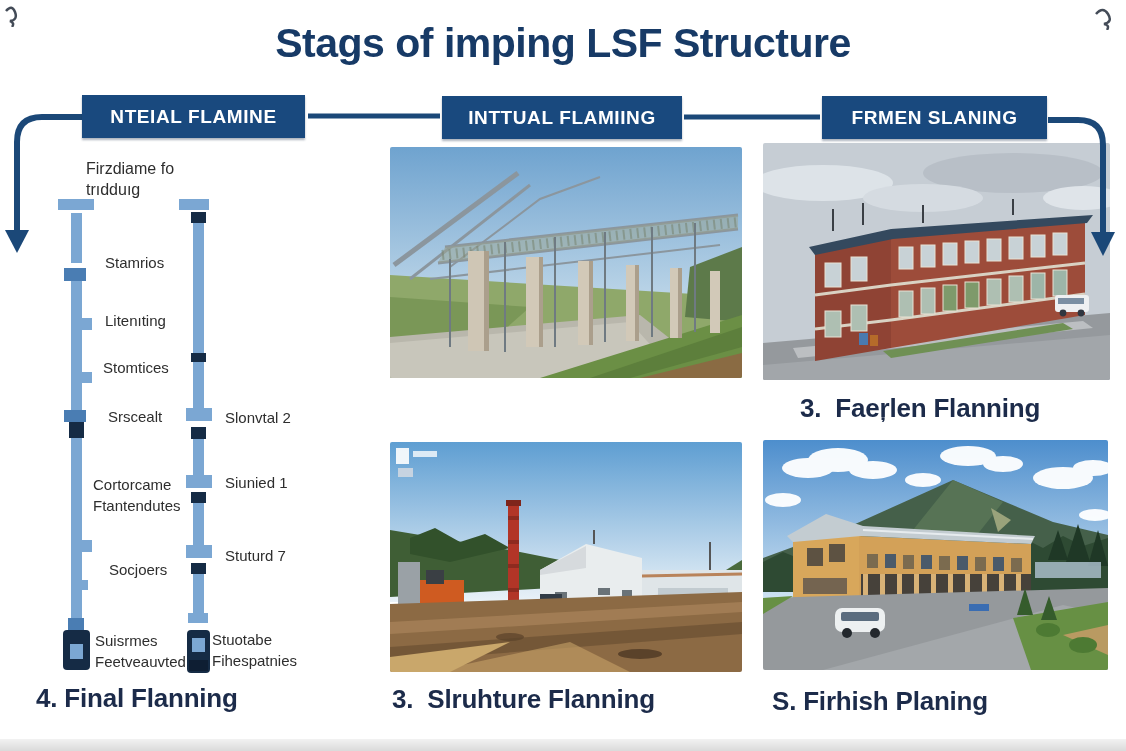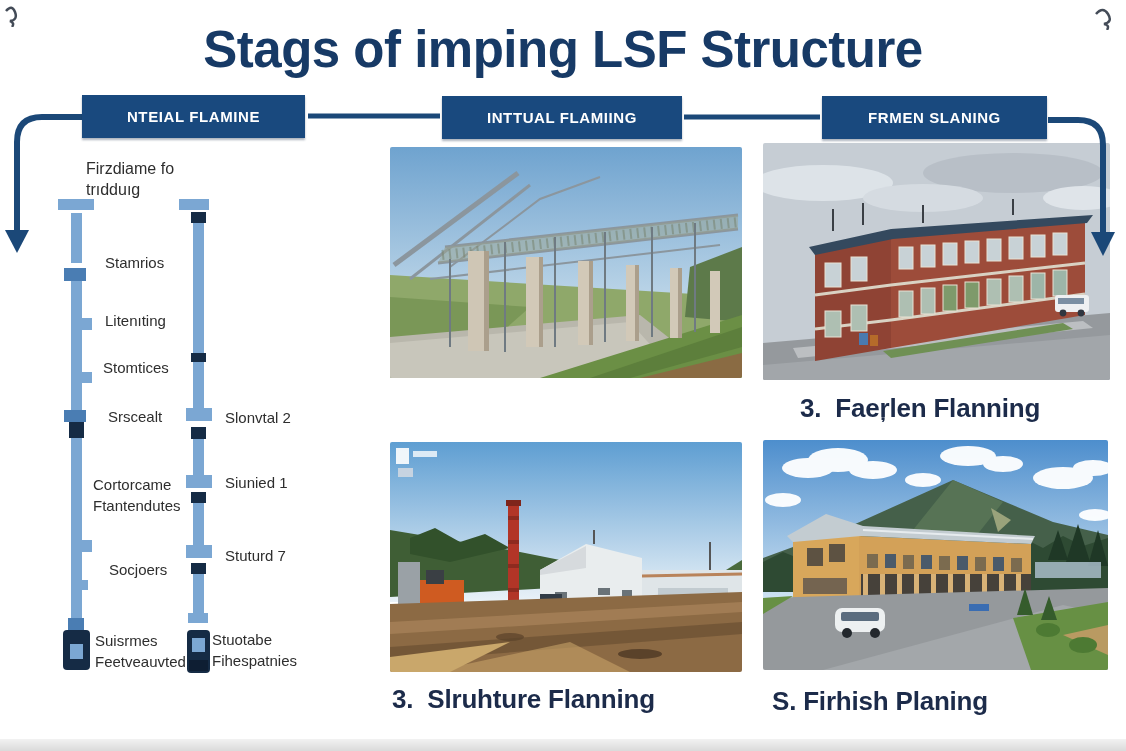--- a/index.html
+++ b/index.html
@@ -1,22 +1,22 @@
 <!DOCTYPE html>
 <html><head>
 <meta charset="utf-8">
 <style>
   *{margin:0;padding:0;box-sizing:border-box}
   html,body{width:1126px;height:751px}
   body{background:#fff;font-family:"Liberation Sans",sans-serif;overflow:hidden}
   .canvas{position:relative;width:1126px;height:751px;background:#fff}
   .title{position:absolute;left:0;right:0;top:20px;text-align:center;
-         font-weight:bold;font-size:51px;color:#173A66;letter-spacing:-0.5px}
+         font-weight:bold;font-size:41px;color:#173A66;letter-spacing:-0.5px}
   .hdr{position:absolute;height:43px;background:#19497E;color:#fff;display:flex;
-       align-items:center;justify-content:center;font-weight:bold;font-size:15px;
+       align-items:center;justify-content:center;font-weight:bold;font-size:19px;
        letter-spacing:.6px;z-index:4;box-shadow:0 2px 2px rgba(20,40,70,.35)}
   .cap{position:absolute;font-weight:bold;font-size:26px;color:#1C2B4A;
        white-space:pre;letter-spacing:-0.2px;z-index:2}
   .lbl{position:absolute;font-size:15px;color:#2e2e2e;line-height:21px;z-index:2}
   .lbl.c{}
   .bl{position:absolute;background:#7BA7D3;z-index:2}
   .bm{position:absolute;background:#4A7DB3;z-index:2}
   .bd{position:absolute;background:#152B45;z-index:2}
   .photo{position:absolute;overflow:hidden;border-radius:2px;z-index:1}
   .photo svg{display:block;width:100%;height:100%}
@@ -372,20 +372,21 @@
   <svg class="arrows" width="1126" height="751">
     <path d="M 308 116 H 440" stroke="#1B4878" stroke-width="5" fill="none"></path>
     <path d="M 684 117 H 820" stroke="#1B4878" stroke-width="5" fill="none"></path>
     <path d="M 84 117 L 42 117 Q 17 117 17 142 L 17 232" stroke="#1B4878" stroke-width="6" fill="none" stroke-linejoin="round"></path>
     <polygon points="5,230 29,230 17,253" fill="#1B4878"></polygon>
     <path d="M 1048 120 L 1078 120 Q 1103 120 1103 145 L 1103 234" stroke="#1B4878" stroke-width="6" fill="none" stroke-linejoin="round"></path>
     <polygon points="1091,232 1115,232 1103,256" fill="#1B4878"></polygon>
   </svg>
 
   <div class="cap" style="left:800px;top:393px">3.  Faeŗlen Flanning</div>
+  <div class="cap" style="left:36px;top:683px">4. Final Flanning</div>
   <div class="cap" style="left:392px;top:684px">3.  Slruhture Flanning</div>
   <div class="cap" style="left:772px;top:686px">S. Firhish Planing</div>
 
   <svg class="artifact" style="left:2px;top:3px" width="22" height="24">
     <path d="M4 8 q6 -7 9 1 t-5 9 q5 2 2 6" stroke="#232c3a" stroke-width="2.5" fill="none"></path>
   </svg>
   <svg class="artifact" style="left:1092px;top:4px" width="26" height="26">
     <path d="M4 10 q7 -8 12 0 t-4 10 q6 1 3 6" stroke="#242d3b" stroke-width="2.5" fill="none"></path>
   </svg>
   <div class="bottomstrip"></div>

